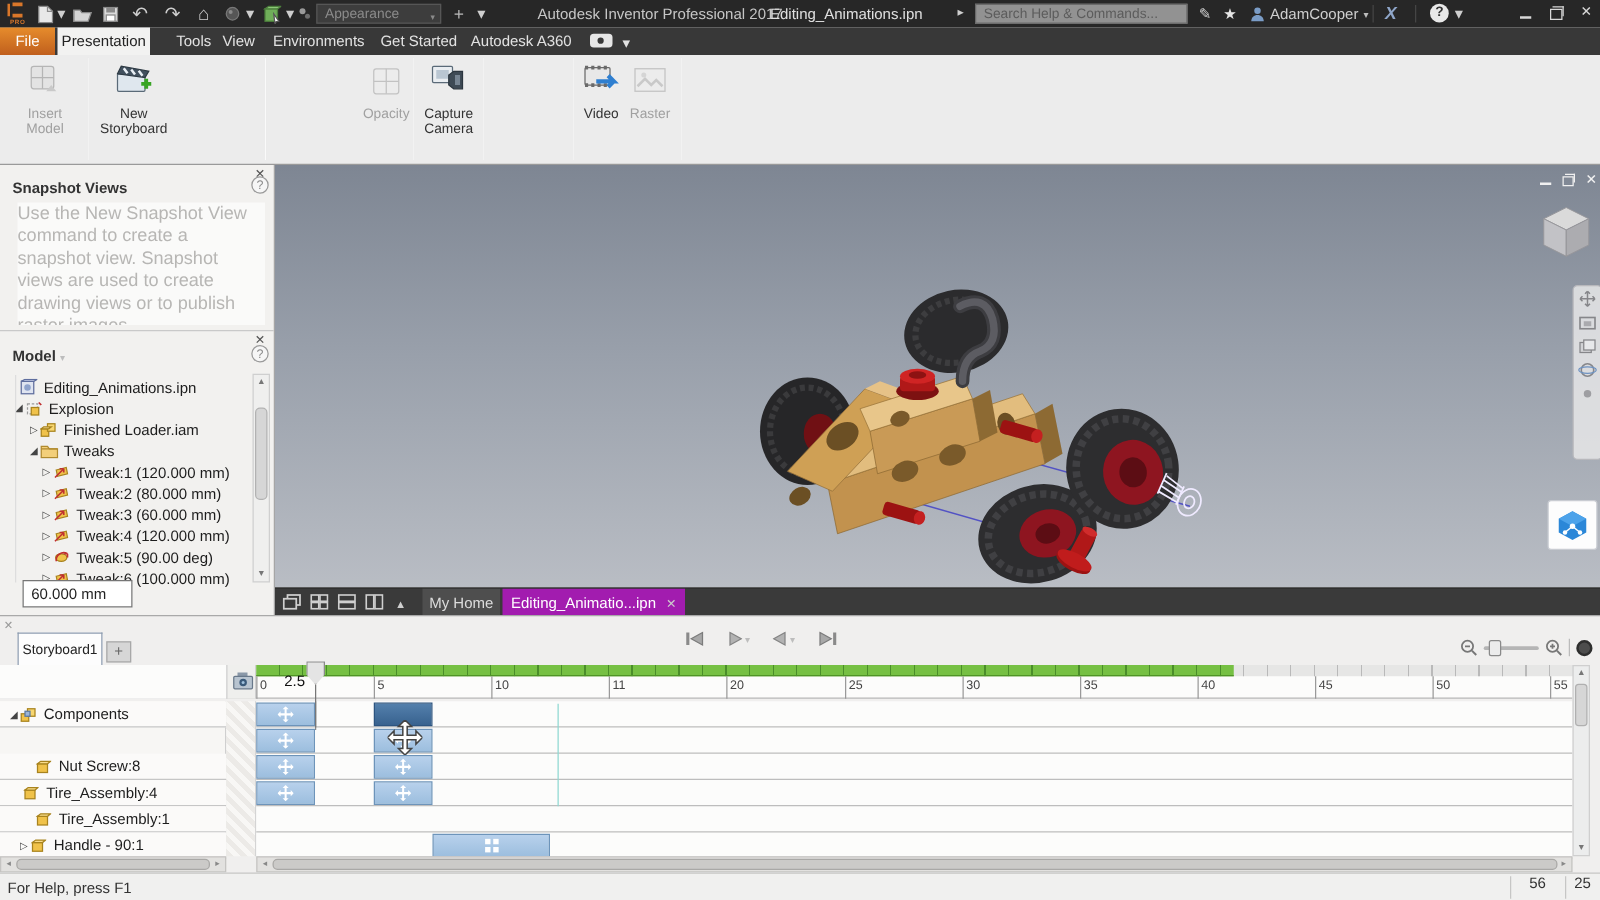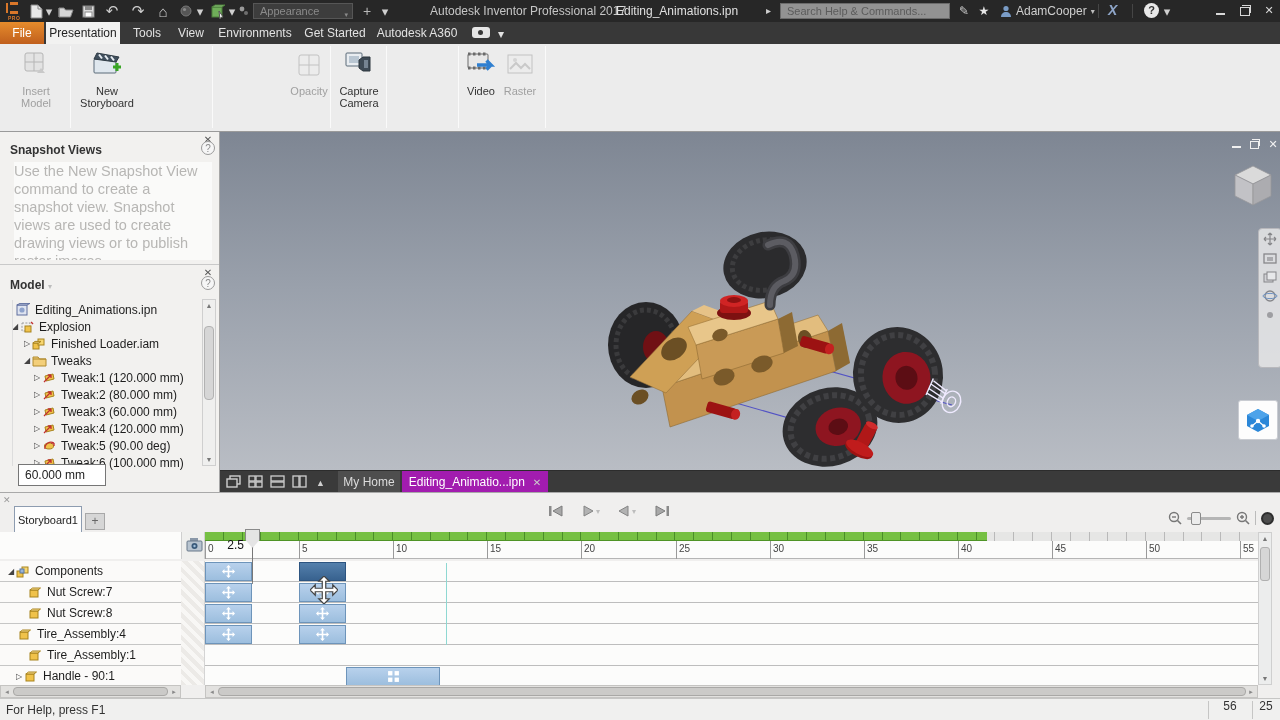--- a/index.html
+++ b/index.html
@@ -228,21 +228,21 @@
     <div id="help-circle">?</div>
     <div class="qicon caret" style="left:1163px;width:8px;">▾</div>
     <div id="btn-min" class="winbtn" style="left:1214px;"></div>
     <div id="btn-restore" class="winbtn" style="left:1238px;"></div>
     <div id="btn-close" class="winbtn" style="left:1262px;">✕</div>
   </div>
 
   <div id="tabstrip">
     <div class="rtab" id="tab-file">File</div>
     <div class="rtab" id="tab-presentation">Presentation</div>
-    <div class="rtab" style="left:125px;width:44px;">Tools</div>
+    <div class="rtab" style="left:125px;width:44px;text-align:right;">Tools</div>
     <div class="rtab" style="left:171px;width:40px;">View</div>
     <div class="rtab" style="left:213px;width:84px;">Environments</div>
     <div class="rtab" style="left:299px;width:72px;">Get Started</div>
     <div class="rtab" style="left:373px;width:88px;">Autodesk A360</div>
     <div id="record-pill"></div>
     <div class="rtab caret" style="left:496px;width:10px;line-height:24px;">▾</div>
   </div>
 
   <div id="ribbon">
 
@@ -653,21 +653,21 @@
       <div id="ruler-strip">
         <div id="green-bar"></div>
       </div>
       <div class="tickmajor" style="left:205px;"></div>
         <div class="ticklabel" style="left:208px;">0</div>
       <div class="tickmajor" style="left:299px;"></div>
         <div class="ticklabel" style="left:302px;">5</div>
       <div class="tickmajor" style="left:393px;"></div>
         <div class="ticklabel" style="left:396px;">10</div>
       <div class="tickmajor" style="left:487px;"></div>
-        <div class="ticklabel" style="left:490px;">15</div>
+        <div class="ticklabel" style="left:490px;">11</div>
       <div class="tickmajor" style="left:581px;"></div>
         <div class="ticklabel" style="left:584px;">20</div>
       <div class="tickmajor" style="left:676px;"></div>
         <div class="ticklabel" style="left:679px;">25</div>
       <div class="tickmajor" style="left:770px;"></div>
         <div class="ticklabel" style="left:773px;">30</div>
       <div class="tickmajor" style="left:864px;"></div>
         <div class="ticklabel" style="left:867px;">35</div>
       <div class="tickmajor" style="left:958px;"></div>
         <div class="ticklabel" style="left:961px;">40</div>
@@ -686,27 +686,20 @@
     <div id="tracks">
       <div id="tcol">
         <div class="trow" style="top:0px; padding-left:6px;">
           <span class="expander">◢</span>
           <span class="ticon"><svg width="14" height="13" viewBox="0 0 14 13">
                 <rect x="1" y="6" width="6" height="6" fill="#f0c24a" stroke="#a8831e"></rect>
                 <rect x="6" y="2" width="6" height="6" fill="#f7d670" stroke="#a8831e"></rect>
                 <rect x="4" y="4" width="4" height="4" fill="#9ab4d8" stroke="#5a78a0"></rect>
               </svg></span>
           <span>Components</span>
-        </div>
-        <div class="trow" style="top:21px; padding-left:28px;">
-          <span class="ticon"><svg width="13" height="13" viewBox="0 0 13 13">
-                <rect x="2" y="4" width="8" height="7" fill="#f0c24a" stroke="#a8831e"></rect>
-                <path d="M2 4l2.5-2h8L10 4z" fill="#f9dc8c" stroke="#a8831e"></path>
-              </svg></span>
-          <span>Nut Screw:7</span>
         </div>
         <div class="trow" style="top:42px; padding-left:28px;">
           <span class="ticon"><svg width="13" height="13" viewBox="0 0 13 13">
                 <rect x="2" y="4" width="8" height="7" fill="#f0c24a" stroke="#a8831e"></rect>
                 <path d="M2 4l2.5-2h8L10 4z" fill="#f9dc8c" stroke="#a8831e"></path>
               </svg></span>
           <span>Nut Screw:8</span>
         </div>
         <div class="trow" style="top:63px; padding-left:18px;">
           <span class="ticon"><svg width="13" height="13" viewBox="0 0 13 13">

